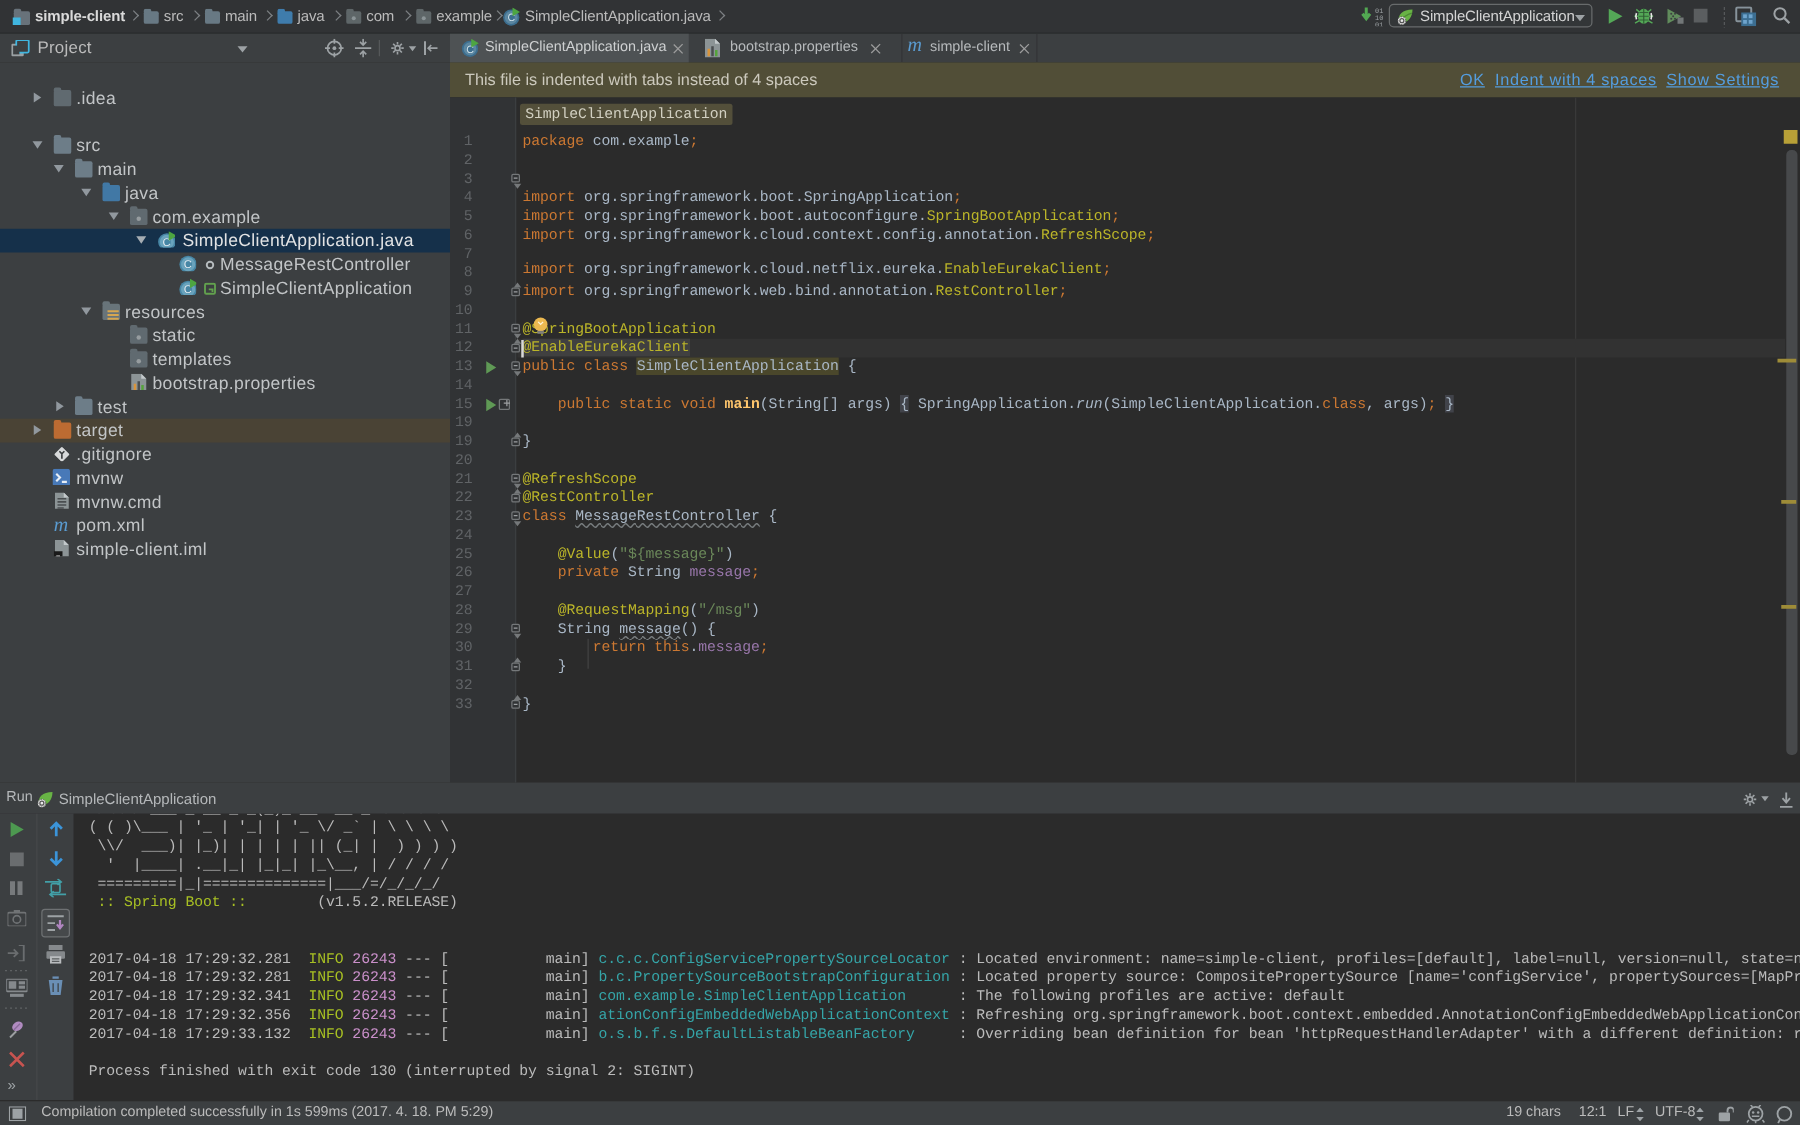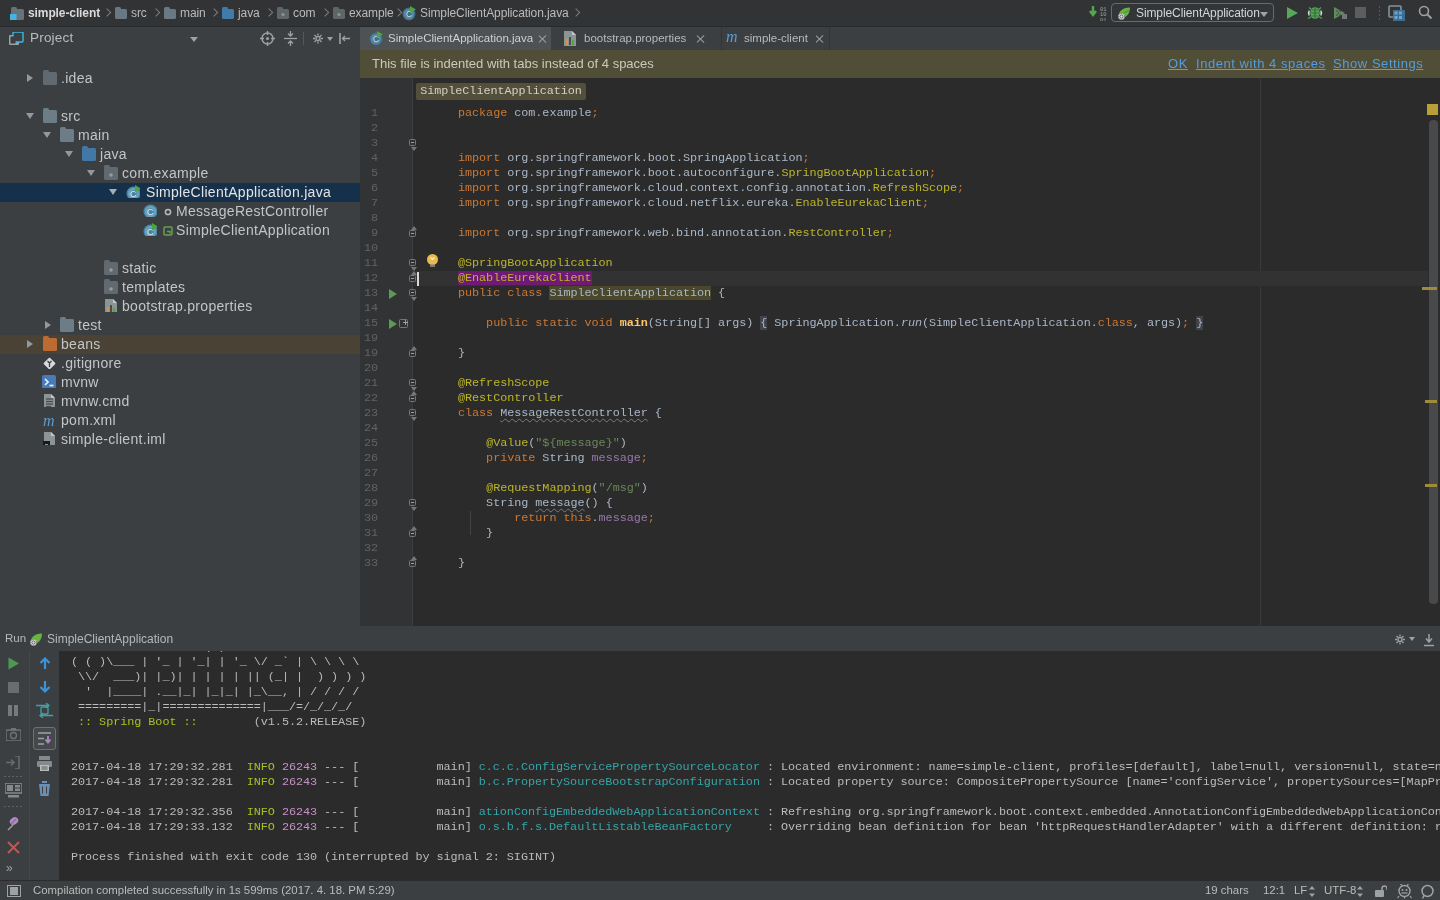--- a/index.html
+++ b/index.html
@@ -30,21 +30,21 @@
 .tclose { position:absolute; top:8px; width:7px; height:7px; }
 .tclose:before,.tclose:after { content:""; position:absolute; left:3px; top:-1px; width:1.4px; height:10px; background:#9d9d9d; }
 .tclose:before { transform:rotate(45deg);} .tclose:after { transform:rotate(-45deg);}
 
 #banner { left:360px; top:50px; width:1080px; height:28px; background:#514e37; color:#ccc9bd; font-size:13px; line-height:28px; }
 #banner a { color:#549ddf; text-decoration:underline; letter-spacing:0.55px; }
 
 #editor { left:360px; top:78px; width:1080px; height:548px; background:#2b2b2b; }
 #gutter { position:absolute; left:0; top:0; width:53px; height:548px; background:#313335; border-right:1px solid #3b3e40; }
 .lnum { position:absolute; left:0; width:18px; text-align:right; color:#606366; }
-.crow { position:absolute; left:58px;margin-left:40px; }
+.crow { position:absolute; left:58px; }
 .fb { position:absolute; left:49px; width:7px; height:7px; border:1px solid #75787a; border-radius:1.5px; background:#313335; z-index:3; }
 .fb:before { content:""; position:absolute; left:1px; top:2px; width:3px; height:1px; background:#9da0a2; }
 .fb.dn:after { content:""; position:absolute; left:0.5px; top:7px; border-left:3px solid transparent; border-right:3px solid transparent; border-top:4px solid #75787a; }
 .fb.up:after { content:""; position:absolute; left:0.5px; top:-5px; border-left:3px solid transparent; border-right:3px solid transparent; border-bottom:4px solid #75787a; }
 .runarr { position:absolute; left:29px; width:0; height:0; border-top:5px solid transparent; border-bottom:5px solid transparent; border-left:8px solid #5f9955; }
 
 .kw { color:#cc7832; } .pl { color:#a9b7c6; } .an { color:#bbb529; }
 .st { color:#6a8759; } .fd { color:#9876aa; } .mn { color:#ffc66d; font-weight:bold; }
 .wavy { text-decoration:underline; text-decoration-style:wavy; text-decoration-color:#777c7e; text-decoration-thickness:1px; text-underline-offset:2px; }
 
@@ -249,20 +249,32 @@
           <circle cx="7.5" cy="8.5" r="4.4" fill="none" stroke="#69a3bd" stroke-width="2.5"></circle>
           <text x="7.5" y="11.7" font-size="9" fill="#e6eef3" text-anchor="middle" font-family="Liberation Sans">C</text>
           <path d="M9 0 L15.5 3.75 L9 7.5 Z" fill="#4da541"></path>
         </svg>
       <svg class="abs" style="left:163px;top:5px" width="10" height="10">
           <rect x="1" y="1" width="8" height="8" rx="1" fill="none" stroke="#62a14e" stroke-width="1.5"></rect>
           <path d="M4 5.5 h3 v2" stroke="#62a14e" stroke-width="1.5" fill="none"></path>
         </svg>
       <div class="tlabel" style="left:176px">SimpleClientApplication</div>
     </div>
+    <div class="trow" style="top:190px">
+        <div class="tarrow tdown" style="left:65px"></div>
+        <div class="ticon folder" style="left:82px;background:#68747a"></div>
+        <svg class="abs" style="left:82px;top:3px" width="14" height="13">
+          <g stroke="#d6a651" stroke-width="1.6">
+            <path d="M4 6 h9"></path>
+            <path d="M4 9 h9"></path>
+            <path d="M4 12 h9"></path>
+          </g>
+        </svg>
+        <div class="tlabel" style="left:100px">resources</div>
+      </div>
     <div class="trow" style="top:209px">
         <div class="ticon folder" style="left:104px"></div>
         <svg class="abs" style="left:104px;top:3px" width="14" height="13">
           <circle cx="7" cy="8" r="1.8" fill="#969c9f"></circle>
         </svg>
         <div class="tlabel" style="left:122px">static</div>
       </div>
     <div class="trow" style="top:228px">
         <div class="ticon folder" style="left:104px"></div>
         <svg class="abs" style="left:104px;top:3px" width="14" height="13">
@@ -281,21 +293,21 @@
         <div class="tlabel" style="left:122px">bootstrap.properties</div>
       </div>
     <div class="trow" style="top:266px">
         <div class="tarrow tright" style="left:45px"></div>
         <div class="ticon folder" style="left:60px;background:#6d7d88"></div>
         <div class="tlabel" style="left:78px">test</div>
       </div>
     <div class="trow" style="top:285px;background:#4a4335">
         <div class="tarrow tright" style="left:27px"></div>
         <div class="ticon folder" style="left:43px;background:#bc6b32"></div>
-        <div class="tlabel" style="left:61px">beans</div>
+        <div class="tlabel" style="left:61px">target</div>
       </div>
     <div class="trow" style="top:304px">
         <svg class="ticon" style="left:42px;top:2px" width="15" height="15">
           <rect x="3.1" y="3.1" width="8.8" height="8.8" fill="#d7d9da" transform="rotate(45 7.5 7.5)" rx="1"></rect>
           <path d="M5.5 5 l2.5 2.5 M9.5 5 l-2 2 M7.5 7.5 v3.5" stroke="#3a3d3f" stroke-width="1.3" fill="none"></path>
         </svg>
         <div class="tlabel" style="left:61px">.gitignore</div>
       </div>
     <div class="trow" style="top:323px">
         <svg class="ticon" style="left:42px;top:2px" width="14" height="14">
@@ -371,26 +383,26 @@
     <div class="abs" style="left:900px;top:0;width:1px;height:548px;background:#393939"></div>
     <div class="abs mono" style="left:56px;top:5px;width:170px;height:17px;background:#534f3a;border-radius:2px;color:#d2d0c2;line-height:17px;text-align:center">SimpleClientApplication</div>
     <div class="abs" style="left:54px;top:193px;width:1014px;height:15px;background:#323232"></div>
     <div class="mono">
       <div class="lnum" style="top:28px">1</div><div class="crow" style="top:28px"><span class="kw">package </span><span class="pl">com.example</span><span class="kw">;</span></div>
       <div class="lnum" style="top:43px">2</div>
       <div class="lnum" style="top:58px">3</div>
       <div class="lnum" style="top:73px">4</div><div class="crow" style="top:73px"><span class="kw">import </span><span class="pl">org.springframework.boot.SpringApplication</span><span class="kw">;</span></div>
       <div class="lnum" style="top:88px">5</div><div class="crow" style="top:88px"><span class="kw">import </span><span class="pl">org.springframework.boot.autoconfigure.</span><span class="an">SpringBootApplication</span><span class="kw">;</span></div>
       <div class="lnum" style="top:103px">6</div><div class="crow" style="top:103px"><span class="kw">import </span><span class="pl">org.springframework.cloud.context.config.annotation.</span><span class="an">RefreshScope</span><span class="kw">;</span></div>
-      <div class="lnum" style="top:118px">7</div><div class="crow" style="top:118px"><span class="kw">import </span><span class="pl">org.springframework.cloud.netflix.eureka.</span><span class="an">EnableEurekaClient</span><span class="kw">;</span></div>
+      <div class="lnum" style="top:118px">7</div><div class="crow" style="top:130px"><span class="kw">import </span><span class="pl">org.springframework.cloud.netflix.eureka.</span><span class="an">EnableEurekaClient</span><span class="kw">;</span></div>
       <div class="lnum" style="top:133px">8</div>
       <div class="lnum" style="top:148px">9</div><div class="crow" style="top:148px"><span class="kw">import </span><span class="pl">org.springframework.web.bind.annotation.</span><span class="an">RestController</span><span class="kw">;</span></div>
       <div class="lnum" style="top:163px">10</div>
       <div class="lnum" style="top:178px">11</div><div class="crow" style="top:178px"><span class="an">@SpringBootApplication</span></div>
-      <div class="lnum" style="top:193px">12</div><div class="crow" style="top:193px"><span style="background:#701a75"><span class="an">@EnableEurekaClient</span></span></div>
+      <div class="lnum" style="top:193px">12</div><div class="crow" style="top:193px"><span style="background:#404040"><span class="an">@EnableEurekaClient</span></span></div>
       <div class="abs" style="left:57px;top:194px;width:1.6px;height:14px;background:#d8d8d8"></div>
       <div class="lnum" style="top:208px">13</div><div class="crow" style="top:208px"><span class="kw">public class </span><span class="pl" style="background:#4a472b">SimpleClientApplication</span><span class="pl"> {</span></div>
       <div class="lnum" style="top:223px">14</div>
       <div class="lnum" style="top:238px">15</div><div class="crow" style="top:238px"><span class="kw">    public static void </span><span class="mn">main</span><span class="pl">(String[] args) </span><span class="pl" style="background:#41434a">{</span><span class="pl"> SpringApplication.<i>run</i>(SimpleClientApplication.</span><span class="kw">class</span><span class="pl">, args)</span><span class="kw">;</span><span class="pl"> </span><span class="pl" style="background:#41434a">}</span></div>
       <div class="lnum" style="top:253px">19</div>
       <div class="lnum" style="top:268px">19</div><div class="crow" style="top:268px"><span class="pl">}</span></div>
       <div class="lnum" style="top:283px">20</div>
       <div class="lnum" style="top:298px">21</div><div class="crow" style="top:298px"><span class="an">@RefreshScope</span></div>
       <div class="lnum" style="top:313px">22</div><div class="crow" style="top:313px"><span class="an">@RestController</span></div>
       <div class="lnum" style="top:328px">23</div><div class="crow" style="top:328px"><span class="kw">class </span><span class="pl wavy">MessageRestController</span><span class="pl"> {</span></div>
@@ -519,20 +531,21 @@
   </div>
   <div class="abs mono" id="console">
     <div class="clog abs" style="top:-11.5px;left:12px"> /\\ / ___'_ __ _ _(_)_ __  __ _ \ \ \ \</div>
     <div class="clog abs" style="top:3.5px;left:12px">( ( )\___ | '_ | '_| | '_ \/ _` | \ \ \ \</div>
     <div class="clog abs" style="top:18.5px;left:12px"> \\/  ___)| |_)| | | | | || (_| |  ) ) ) )</div>
     <div class="clog abs" style="top:33.5px;left:12px">  '  |____| .__|_| |_|_| |_\__, | / / / /</div>
     <div class="clog abs" style="top:48.5px;left:12px"> =========|_|==============|___/=/_/_/_/</div>
     <div class="clog abs" style="top:63.5px;left:12px"><span class="info"> :: Spring Boot ::</span>        (v1.5.2.RELEASE)</div>
     <div class="clog abs" style="top:108.5px;left:12px">2017-04-18 17:29:32.281  <span class="info">INFO</span> <span class="pid">26243</span> --- [           main] <span class="lgr">c.c.c.ConfigServicePropertySourceLocator</span> : Located environment: name=simple-client, profiles=[default], label=null, version=null, state=null</div>
     <div class="clog abs" style="top:123.5px;left:12px">2017-04-18 17:29:32.281  <span class="info">INFO</span> <span class="pid">26243</span> --- [           main] <span class="lgr">b.c.PropertySourceBootstrapConfiguration</span> : Located property source: CompositePropertySource [name='configService', propertySources=[MapPropertySou</div>
+    <div class="clog abs" style="top:138.5px;left:12px">2017-04-18 17:29:32.341  <span class="info">INFO</span> <span class="pid">26243</span> --- [           main] <span class="lgr">com.example.SimpleClientApplication     </span> : The following profiles are active: default</div>
     <div class="clog abs" style="top:153.5px;left:12px">2017-04-18 17:29:32.356  <span class="info">INFO</span> <span class="pid">26243</span> --- [           main] <span class="lgr">ationConfigEmbeddedWebApplicationContext</span> : Refreshing org.springframework.boot.context.embedded.AnnotationConfigEmbeddedWebApplicationContext@3c</div>
     <div class="clog abs" style="top:168.5px;left:12px">2017-04-18 17:29:33.132  <span class="info">INFO</span> <span class="pid">26243</span> --- [           main] <span class="lgr">o.s.b.f.s.DefaultListableBeanFactory    </span> : Overriding bean definition for bean 'httpRequestHandlerAdapter' with a different definition: replaci</div>
     <div class="clog abs" style="top:198.5px;left:12px">Process finished with exit code 130 (interrupted by signal 2: SIGINT)</div>
   </div>
   <div class="abs" id="status">
     <svg class="abs" style="left:7px;top:4px" width="14" height="12">
         <rect x="0.5" y="0.5" width="13" height="11" fill="none" stroke="#9da2a5" stroke-width="1"></rect>
         <rect x="3" y="2" width="8" height="8" fill="#9da2a5"></rect>
         <path d="M1.5 2 v1.5 M1.5 5 v1.5 M1.5 8 v1.5 M12.5 2 v1.5 M12.5 5 v1.5 M12.5 8 v1.5" stroke="#3c3f41" stroke-width="0.8"></path>
       </svg>

